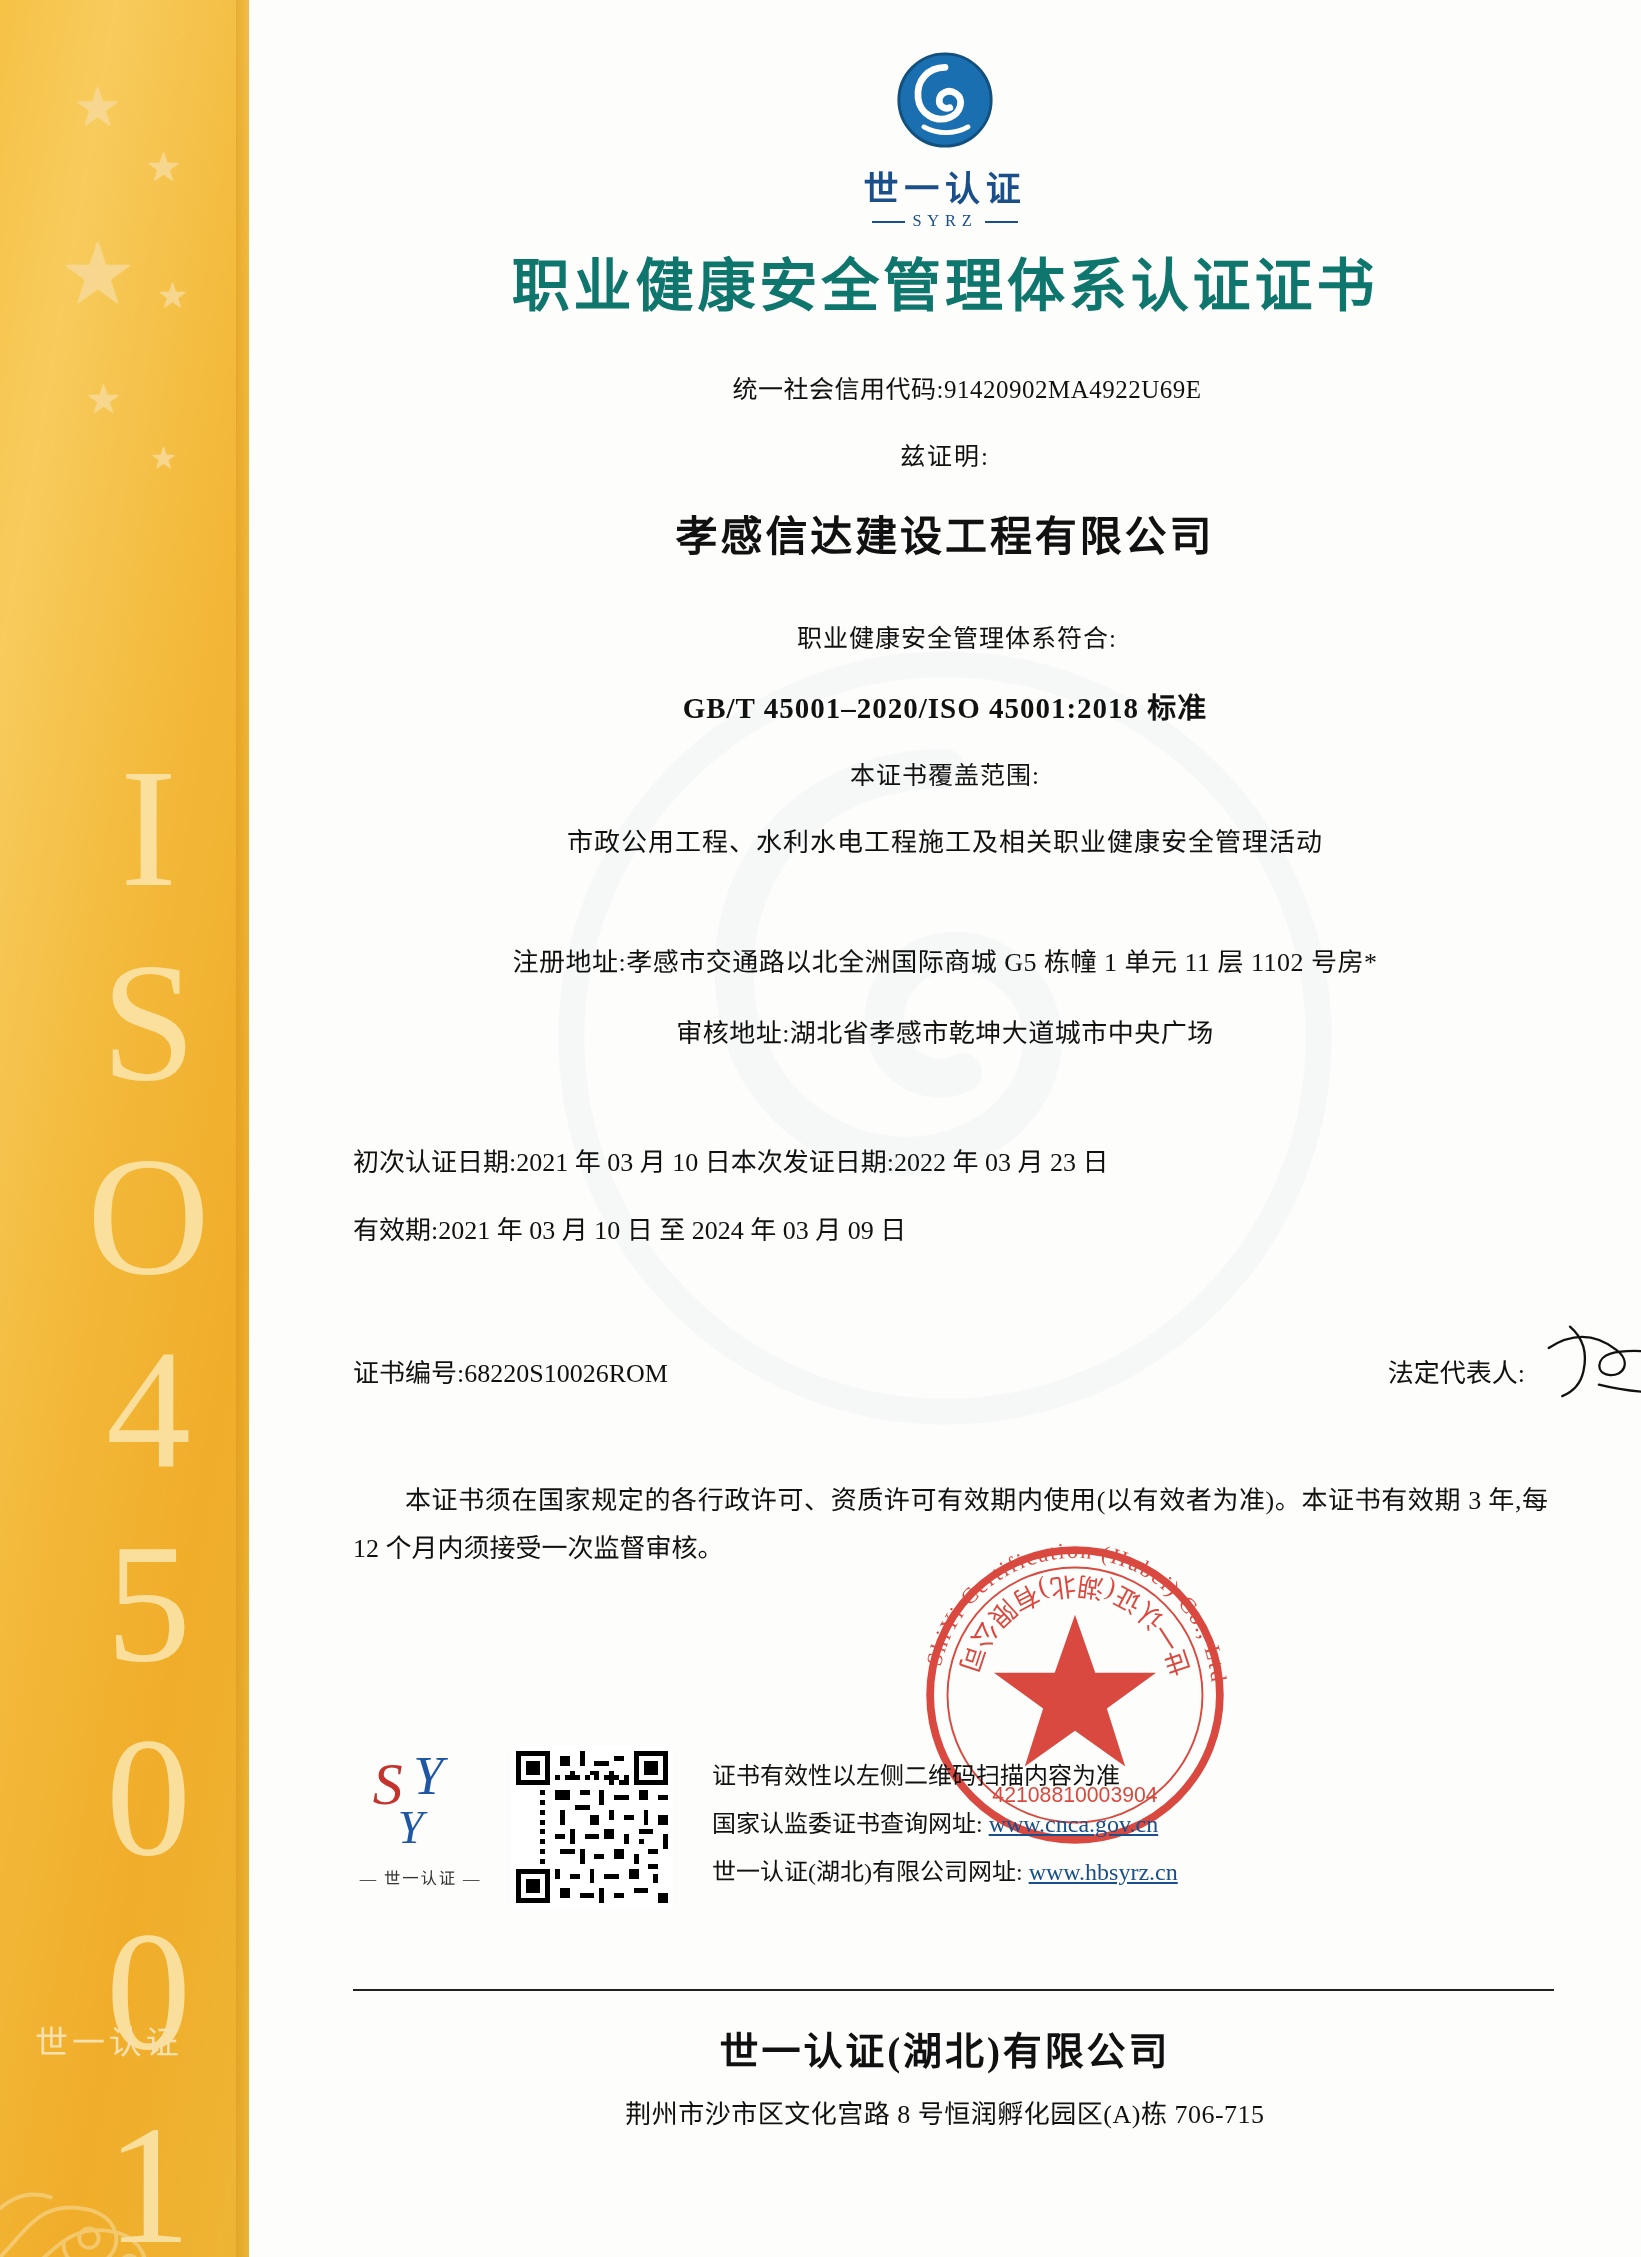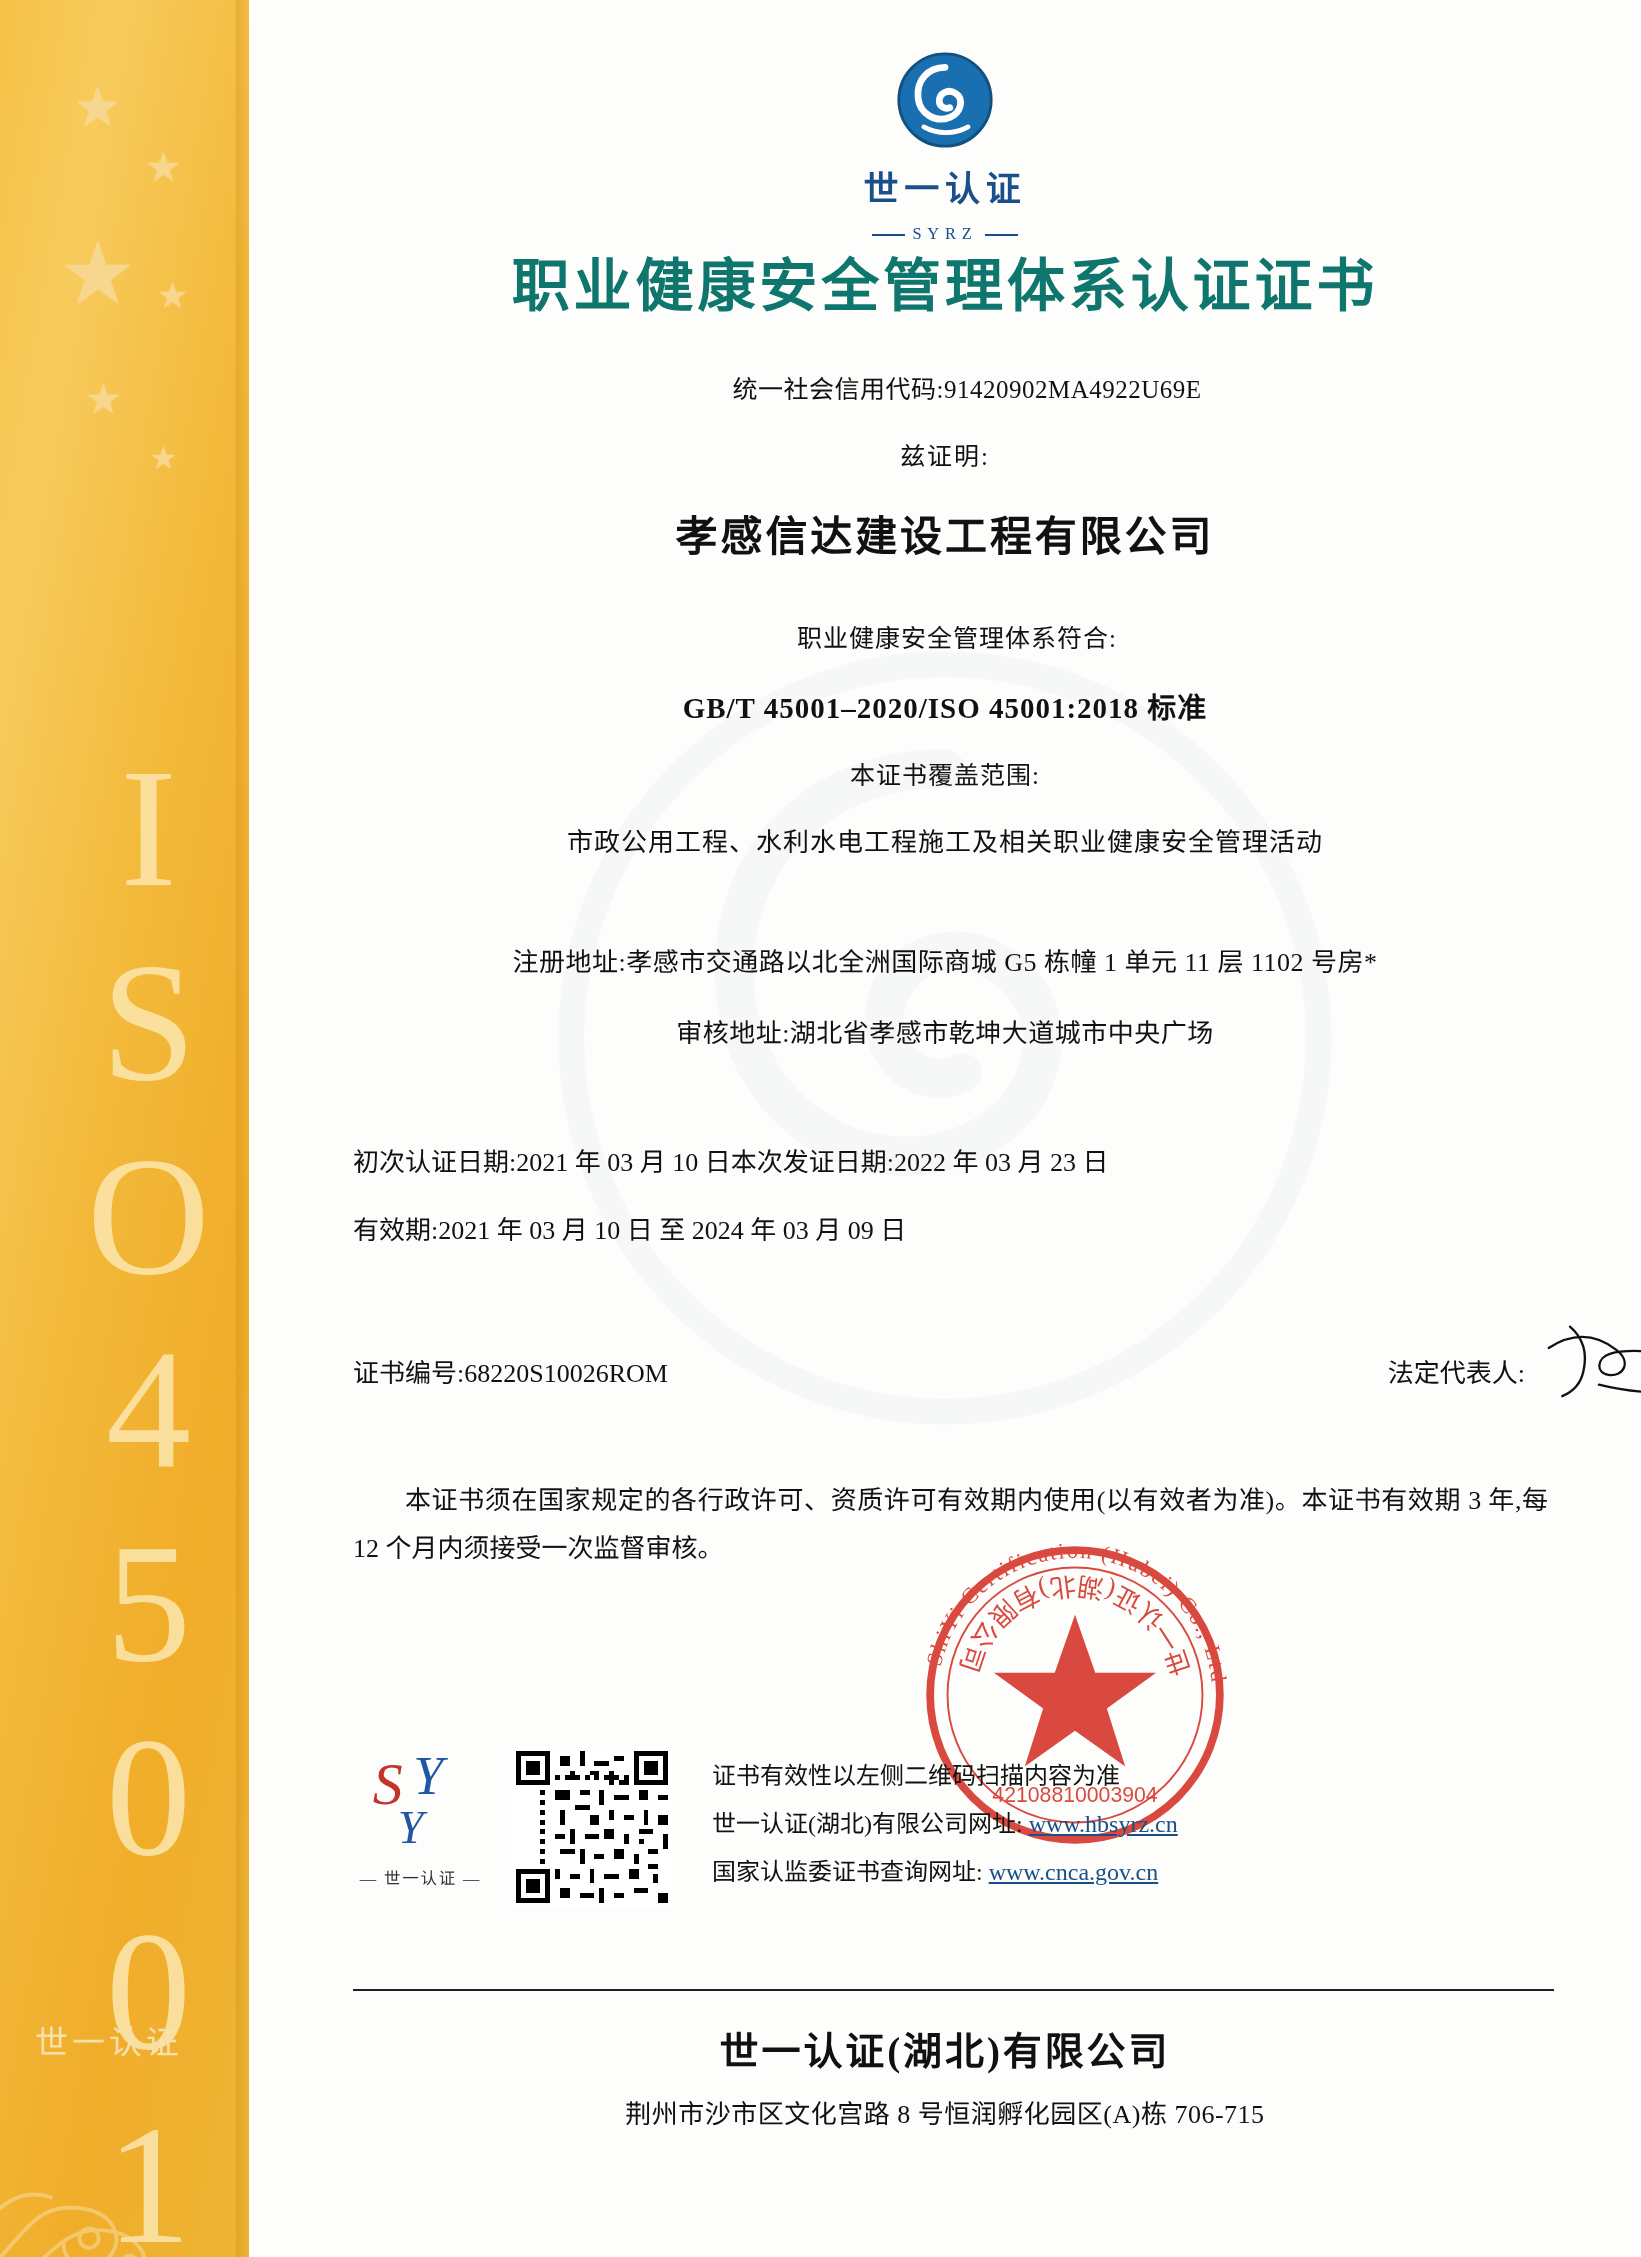--- a/index.html
+++ b/index.html
@@ -115,21 +115,21 @@
   }
   .logo-name {
     margin-top: 5.8px;
     font-size: 35px;
     letter-spacing: 5.8px;
     color: #1a4f8a;
     font-family: "Liberation Serif", serif;
     font-weight: bold;
   }
   .logo-sub {
-    margin-top: 13px;
+    margin-top: 0;
     font-size: 16.4px;
     letter-spacing: 5.8px;
     color: #1a4f8a;
   }
   .logo-sub .bar {
     display: inline-block;
     width: 33px;
     height: 1.9px;
     background: #1a4f8a;
     vertical-align: middle;
@@ -482,26 +482,26 @@
           <rect x="25" y="29" width="3" height="1"></rect>
             <rect x="30" y="30" width="2" height="2"></rect>
           <rect x="26" y="19" width="1" height="1"></rect>
             <rect x="28" y="24" width="2" height="1"></rect>
         </g>
       </svg>
 
       <div class="footer-lines">
         <div>证书有效性以左侧二维码扫描内容为准</div>
         <div>
+          <span>国家认监委证书查询网址:</span>
+          <a href="#">www.cnca.gov.cn</a>
+        </div>
+        <div>
           <span>世一认证(湖北)有限公司网址:</span>
           <a href="#">www.hbsyrz.cn</a>
-        </div>
-        <div>
-          <span>国家认监委证书查询网址:</span>
-          <a href="#">www.cnca.gov.cn</a>
         </div>
       </div>
     </div>
 
     <div class="hr"></div>
     <div class="issuer">世一认证(湖北)有限公司</div>
     <div class="issuer-addr">荆州市沙市区文化宫路 8 号恒润孵化园区(A)栋 706-715</div>
   </div>
 </div>
 

